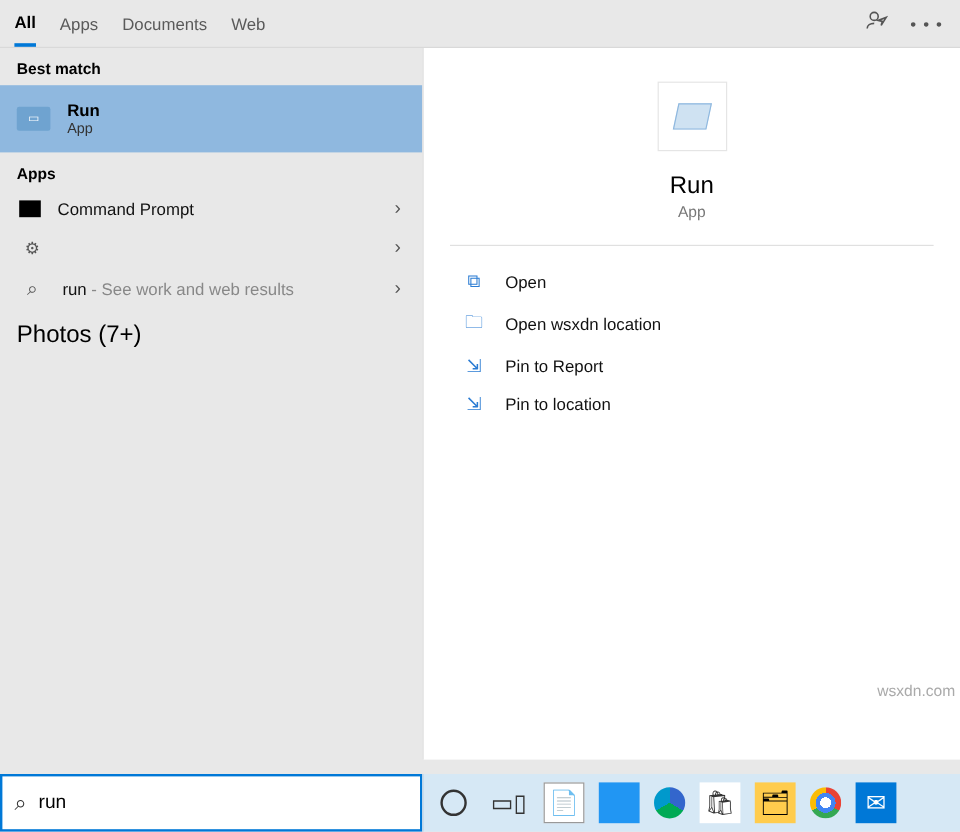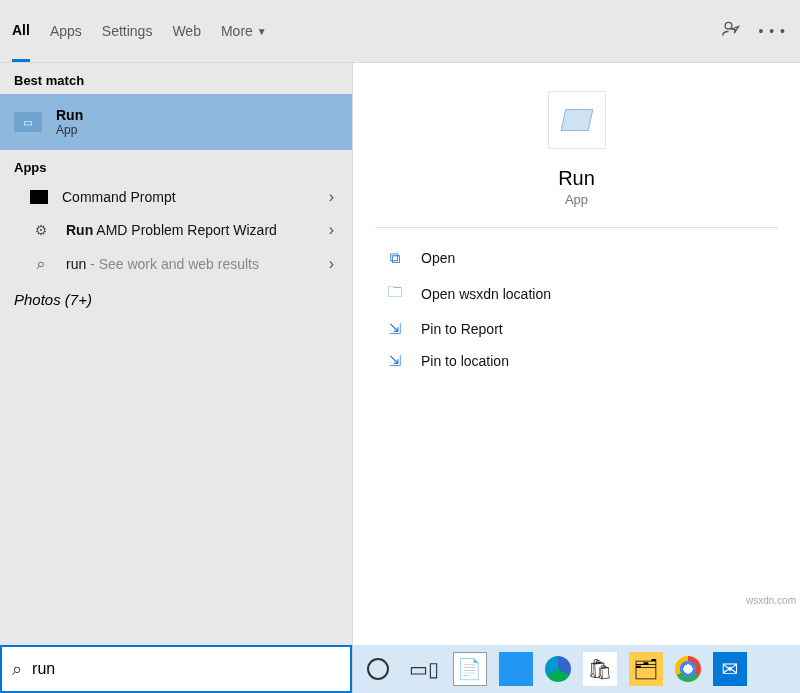--- a/index.html
+++ b/index.html
@@ -1,43 +1,43 @@
 <!DOCTYPE html>
 <html><head>
 <meta charset="utf-8">
 <style>
   * { box-sizing: border-box; margin: 0; padding: 0; font-family: "Segoe UI", Arial, sans-serif; }
   body { width: 800px; height: 693px; overflow: hidden; background: #e8e8e8; }
 
-  .tabs { display:flex; align-items:center; height:63px; background:#e8e8e8; border-bottom:1px solid #d9d9d9; padding:0 12px; position:relative;}
+  .tabs { display:flex; align-items:center; height:40px; background:#e8e8e8; border-bottom:1px solid #d9d9d9; padding:0 12px; position:relative;}
   .tab { margin-right:20px; font-size:14px; color:#5a5a5a; cursor:pointer; height:100%; display:flex; align-items:center; }
   .tab.active { color:#000; font-weight:600; border-bottom:3px solid #0078d7; }
   .tab .chev { margin-left:4px; font-size:10px; }
   .tabs-right { position:absolute; right:14px; top:0; height:100%; display:flex; align-items:center; gap:18px; color:#555; }
   .dots { letter-spacing:1px; font-size:14px; }
 
   .main { display:flex; height:593px; }
   .left { width:352px; background:#e8e8e8; display:flex; flex-direction:column; }
   .right { flex:1; background:#fff; border-left:1px solid #d9d9d9; position:relative; }
 
   .section-header { font-size:13px; font-weight:600; padding:10px 14px 6px; color:#000; }
   .best { background:#8fb8df; display:flex; align-items:center; padding:10px 14px; height:56px; }
   .best-icon { width:28px; height:20px; background:#6fa3d0; margin-right:14px; border-radius:2px; display:flex; align-items:center; justify-content:center; color:#fff; font-size:10px;}
   .best-text .t1 { font-weight:600; font-size:14px; }
   .best-text .t2 { font-size:12px; color:#333; }
 
-  .row { display:flex; align-items:center; padding:8px 30px; font-size:14px; color:#111; position:relative; cursor:pointer;}
+  .row { display:flex; align-items:center; padding:8px 16px; font-size:14px; color:#111; position:relative; cursor:pointer;}
   .row .ricon { width:22px; height:18px; margin-right:14px; display:flex; align-items:center; justify-content:center; }
   .row .ricon.black { width:18px; height:14px; background:#000; }
   .row .ricon.gear::before { content:"⚙"; color:#555; font-size:14px;}
   .row .ricon.search::before{content:"⌕"; color:#555; font-size:16px;}
   .row .chev-r{position:absolute; right:18px; font-size:16px; color:#555;}
   .row .muted{color:#888;margin-top:40px;}
   .row .bold{font-weight:600;}
-  .plain { padding:10px 14px; font-size:15px; color:#000;font-style:italic;}
+  .plain { padding:10px 14px; font-size:20px; color:#000;}
 
   .detail-top{ display:flex; flex-direction:column; align-items:center; padding:28px 0 20px; border-bottom:1px solid #e0e0e0; margin:0 22px;}
   .detail-icon{ width:58px; height:58px; border:1px solid #e5e5e5; display:flex; align-items:center; justify-content:center;}
   .detail-icon span{display:block;width:28px;height:22px;background:#cfe2f2;border:1px solid #8fb8df; transform:skewX(-12deg);}
   .detail-title{ font-size:20px; margin-top:18px; color:#000;}
   .detail-sub{ font-size:13px; color:#777; margin-top:2px;}
 
   .actions{ padding:14px 30px; }
   .action{ display:flex; align-items:center; font-size:14px; color:#111; padding:7px 0; cursor:pointer;}
   .action .aicon{ width:24px; margin-right:14px; color:#2b7cd3; font-size:15px; text-align:center;}
@@ -51,34 +51,30 @@
   .tb.cortana{ border:2px solid #333; border-radius:50%; width:22px; height:22px;}
   .tb.tasks{ color:#333;}
   .tb.word{ background:#fff; border:1px solid #999;}
   .tb.blue{ background:#2196f3;}
   .tb.edge{ background:conic-gradient(#36c 0 120deg,#0a5 120deg 240deg,#09c 240deg 360deg); border-radius:50%; width:26px;height:26px;}
   .tb.store{ background:#fff; color:#333;}
   .tb.files{ background:#ffcc4d;}
   .tb.chrome{ background:radial-gradient(circle at 50% 50%, #fff 0 25%, #4285f4 25% 45%, transparent 45%), conic-gradient(#ea4335 0 120deg,#34a853 120deg 240deg,#fbbc05 240deg 360deg); border-radius:50%; width:26px;height:26px;}
   .tb.mail{ background:#0078d7; color:#fff;}
 
-  .ws{position:absolute; right:4px; bottom:50px; font-size:10px; color:#aaa;}
+  .ws{position:absolute; right:4px; bottom:50px; font-size:13px; color:#aaa;}
 </style>
 </head>
 <body>
 
 <div class="tabs">
   <div class="tab active">All</div>
   <div class="tab">Apps</div>
-  <div class="tab">Settings</div>
+  <div class="tab">Documents</div>
   <div class="tab">Web</div>
-  <div class="tab">
-      <span>More</span>
-      <span class="chev">▼</span>
-    </div>
   <div class="tabs-right">
     <span>
       <svg width="20" height="20" viewBox="0 0 24 24" fill="none" stroke="#555" stroke-width="1.6">
           <circle cx="9" cy="8" r="4"></circle>
           <path d="M2 20c0-3 3-5 7-5"></path>
           <path d="M13 12l4 1-1 4 5-8-8 3z"></path>
         </svg>
     </span>
     <span class="dots">• • •</span>
   </div>
@@ -96,21 +92,20 @@
     </div>
 
     <div class="section-header">Apps</div>
     <div class="row">
       <span class="ricon black"></span>
       <span>Command Prompt</span>
       <span class="chev-r">›</span>
     </div>
     <div class="row">
       <span class="ricon gear"></span>
-      <span><span class="bold">Run</span><span> AMD Problem Report Wizard</span></span>
       <span class="chev-r">›</span>
     </div>
 
     <div class="row">
       <span class="ricon search"></span>
       <span><span>run</span><span class="muted"> - See work and web results</span></span>
       <span class="chev-r">›</span>
     </div>
 
     <div class="plain">Photos (7+)</div>

